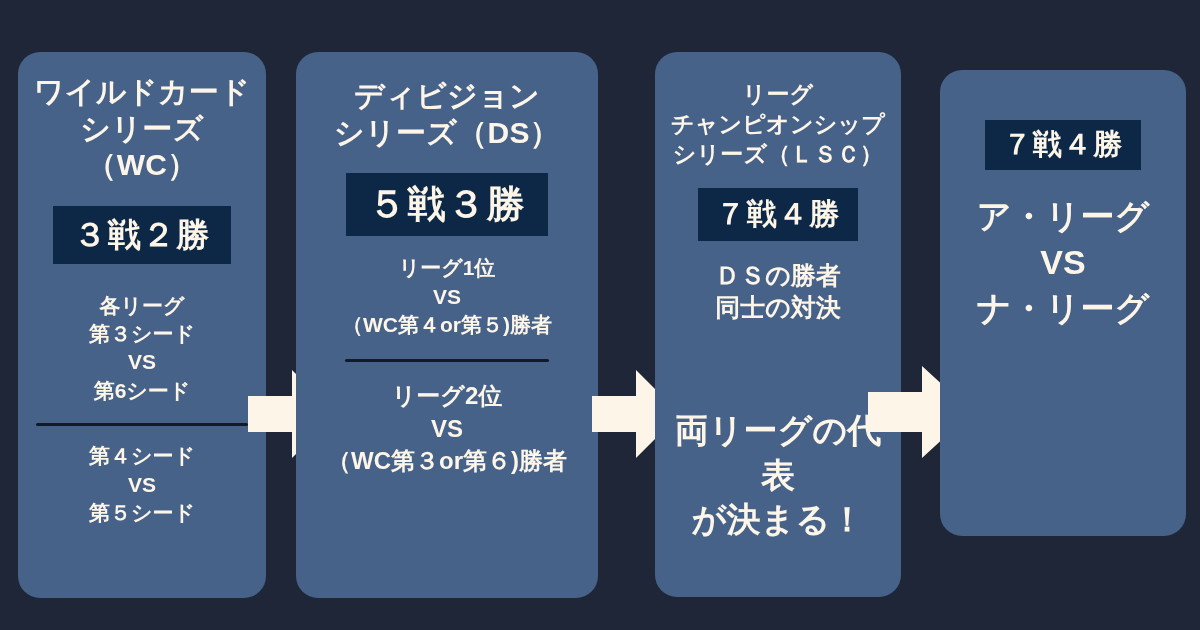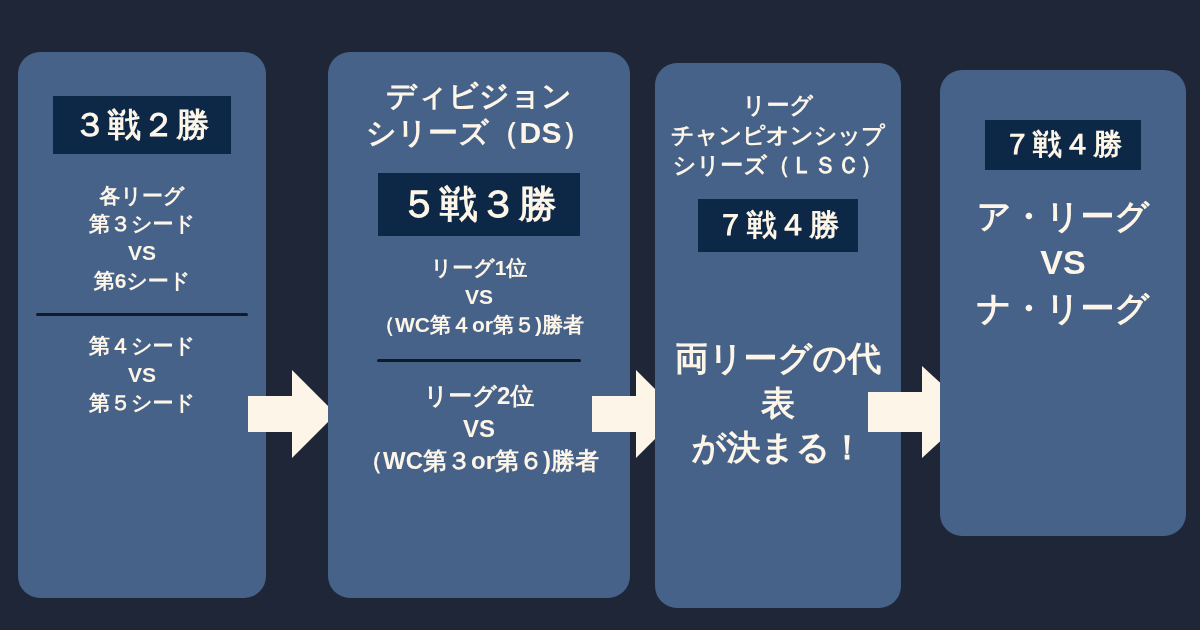--- a/index.html
+++ b/index.html
@@ -28,22 +28,22 @@
     position: absolute;
     background: #466289;
     border-radius: 22px;
     box-sizing: border-box;
     color: #fdf6e8;
     text-align: center;
     overflow: hidden;
   }
 
   .card-1 { left: 18px;  top: 52px;  width: 248px; height: 546px; padding: 22px 10px 0; }
-  .card-2 { left: 328px; top: 52px;  width: 302px; height: 546px; padding: 26px 8px 0; }
-  .card-3 { left: 655px; top: 63px;  width: 246px; height: 545px; padding: 28px 8px 0; }
+  .card-2 { left: 296px; top: 52px;  width: 302px; height: 546px; padding: 26px 8px 0; }
+  .card-3 { left: 655px; top: 52px;  width: 246px; height: 545px; padding: 28px 8px 0; }
   .card-4 { left: 940px; top: 70px;  width: 246px; height: 466px; padding: 30px 10px 0; }
 
   
   .card-title {
     font-weight: 700;
     line-height: 1.22;
     letter-spacing: 0.01em;
     white-space: pre-line;
     color: #fdf6e8;
   }
@@ -105,20 +105,22 @@
   .arrow-1 { left: 248px; top: 368px; width: 88px;  height: 92px; }
   .arrow-2 { left: 592px; top: 368px; width: 88px;  height: 92px; }
   .arrow-3 { left: 868px; top: 364px; width: 104px; height: 96px; }
 </style>
 </head>
 <body>
 
 <div id="stage">
 
   <div class="card card-1">
+    <div class="card-title">ワイルドカード
+シリーズ（WC）</div>
     <div class="badge">３戦２勝</div>
     <div class="body-line sub-note">各リーグ</div>
     <div class="body-line match-a-1">第３シード
 VS
 第6シード</div>
     <div class="divider"></div>
     <div class="body-line match-b-1">第４シード
 VS
 第５シード</div>
   </div>
@@ -146,20 +148,22 @@
     <svg viewBox="0 0 88 92" width="88" height="92" aria-hidden="true">
       <polygon points="0,28 44,28 44,2 88,46 44,90 44,64 0,64" fill="#fdf6e8"></polygon>
     </svg>
   </div>
 
   <div class="card card-3">
     <div class="card-title">リーグ
 チャンピオンシップ
 シリーズ（ＬＳＣ）</div>
     <div class="badge">７戦４勝</div>
+    <div class="body-line lsc-top">ＤＳの勝者
+同士の対決</div>
     <div class="body-line lsc-bottom">両リーグの代表
 が決まる！</div>
   </div>
 
   <div class="arrow arrow-3">
     <svg viewBox="0 0 104 96" width="104" height="96" aria-hidden="true">
       <polygon points="0,28 54,28 54,2 104,48 54,94 54,68 0,68" fill="#fdf6e8"></polygon>
     </svg>
   </div>
 

